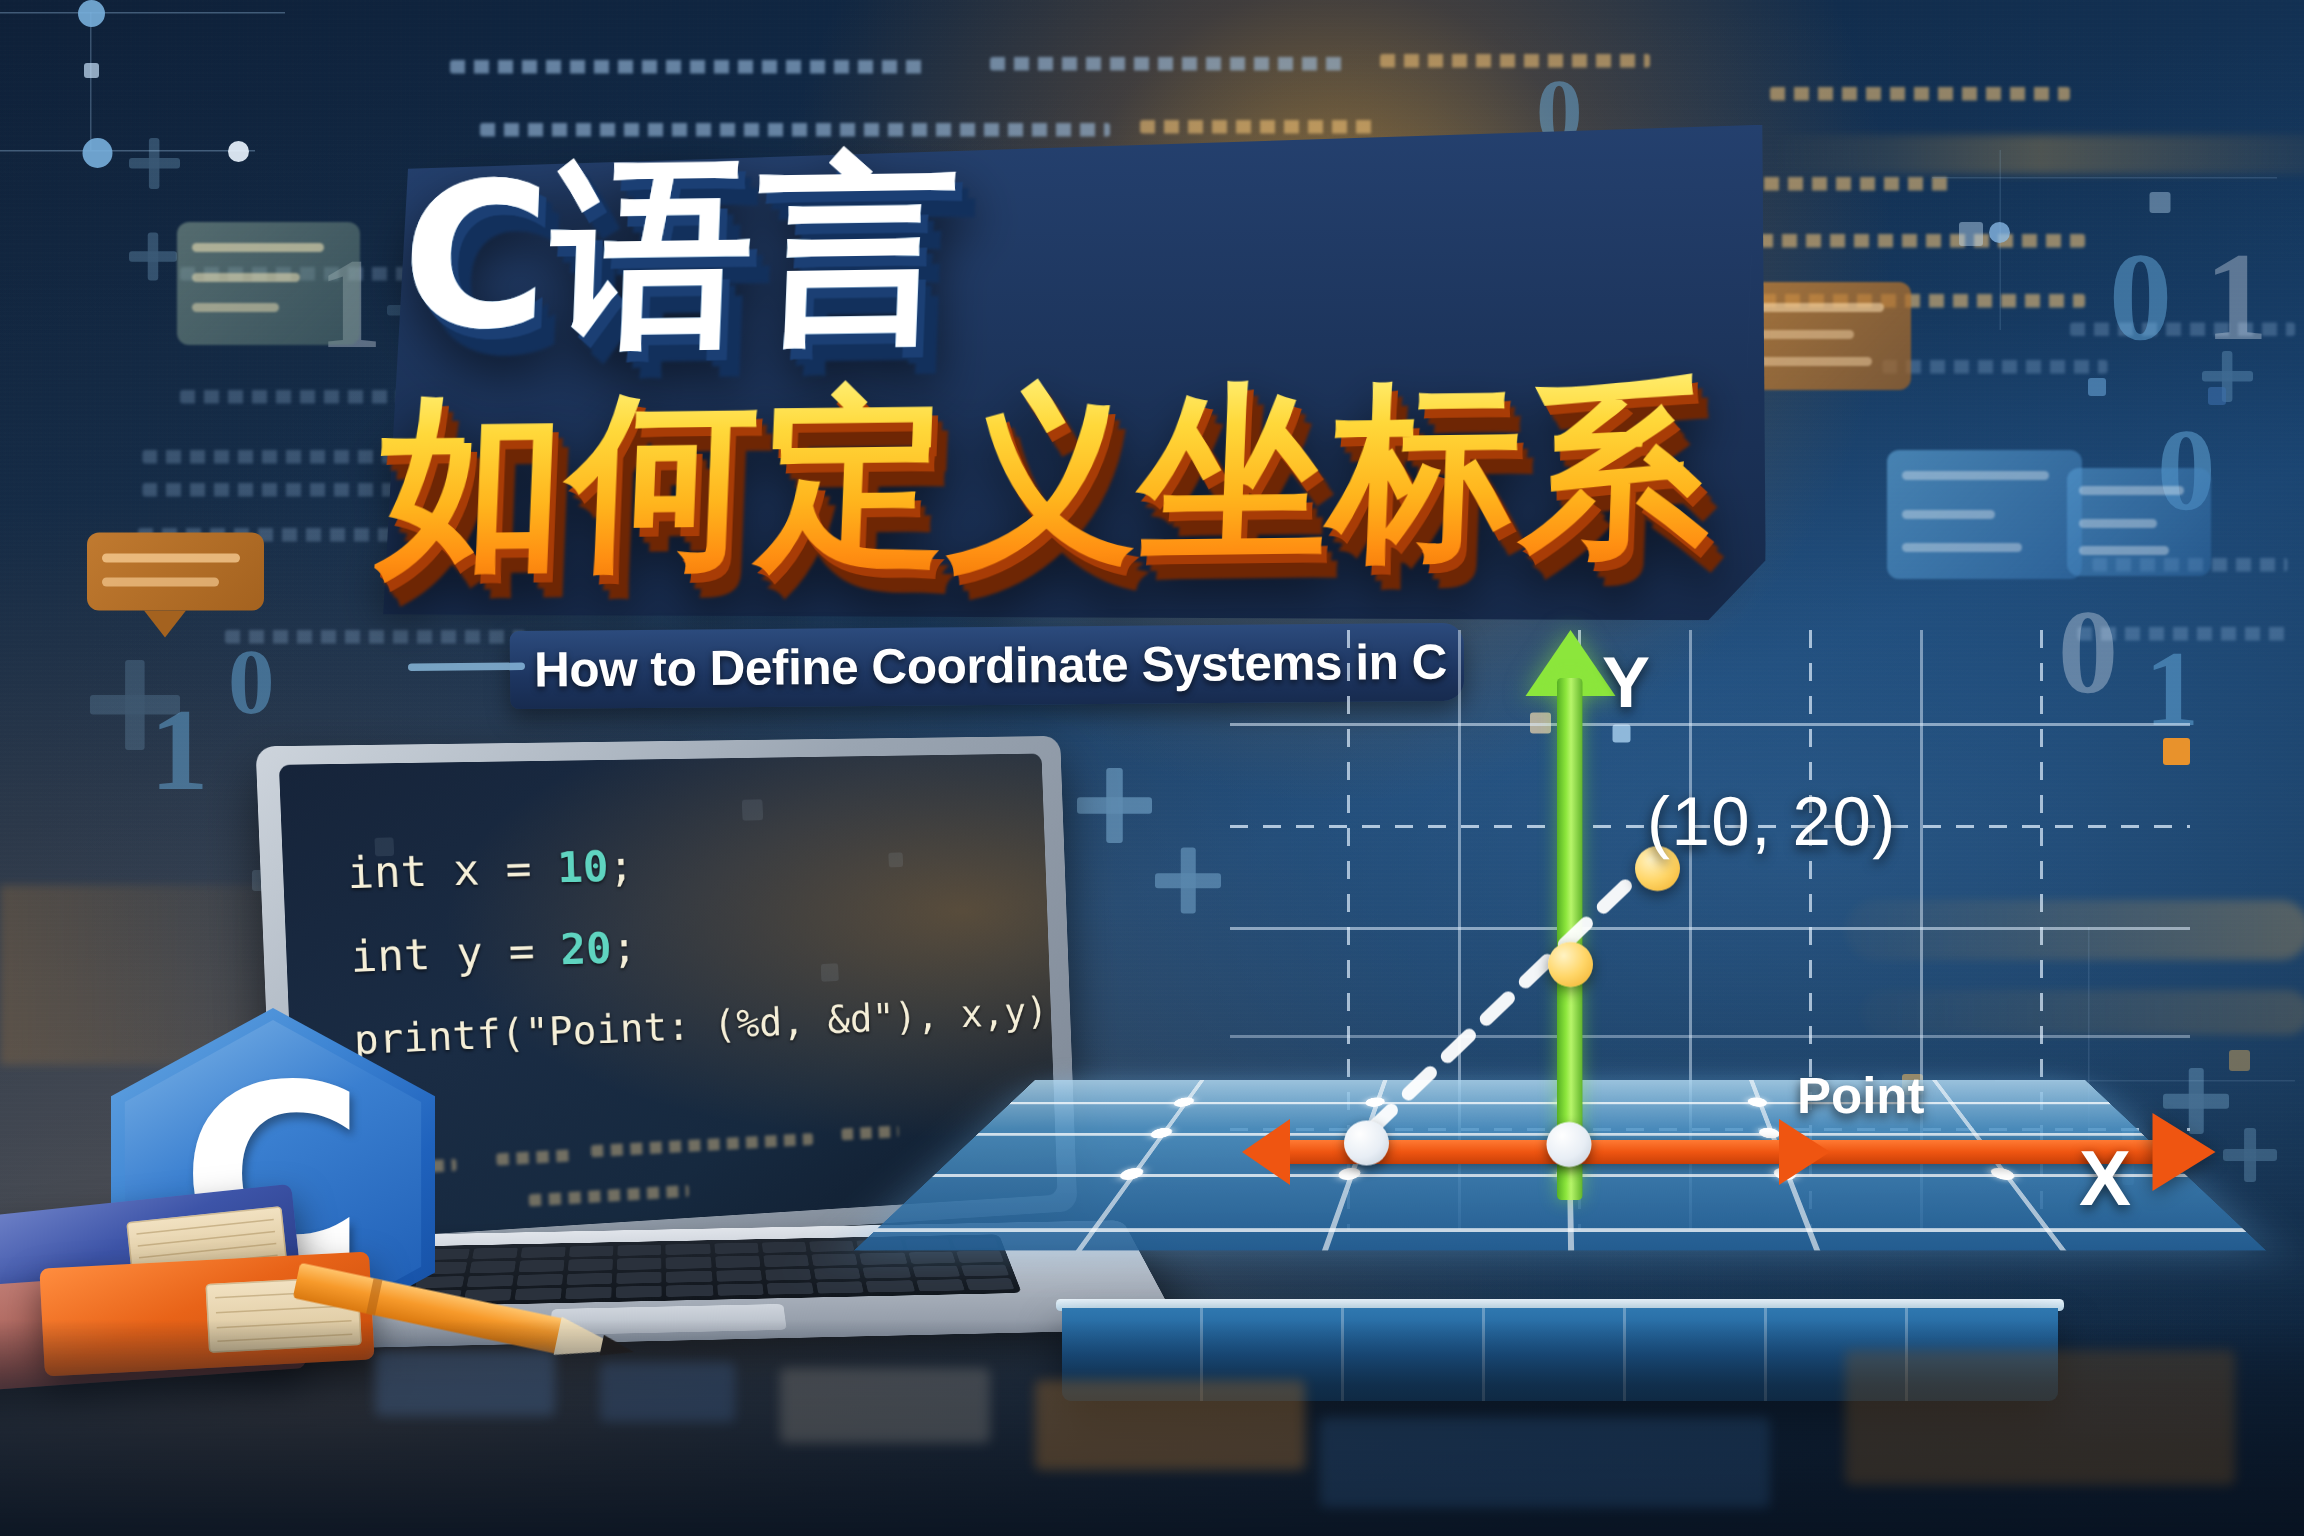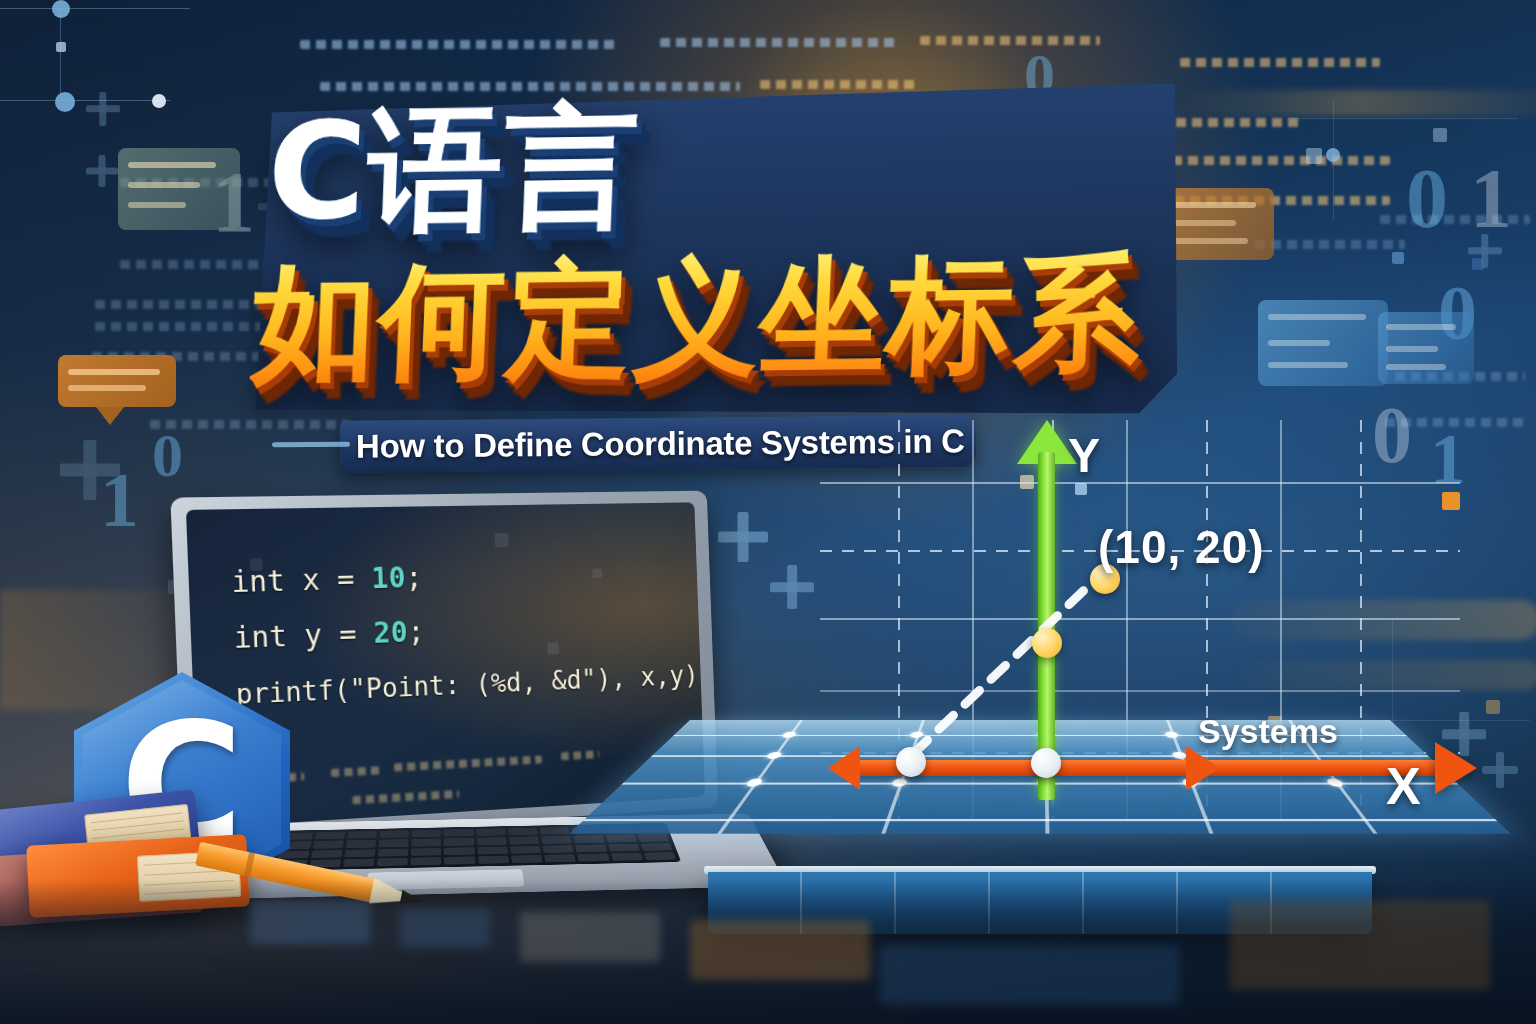--- a/index.html
+++ b/index.html
@@ -247,21 +247,21 @@
 
   
   #dash-line{ position:absolute; left:205px; top:142px; width:250px; height:200px; }
   #dash-line svg{ position:absolute; inset:0; }
   .pt-white{ position:absolute; width:30px;height:30px;border-radius:50%;
     background:radial-gradient(circle at 35% 30%, #ffffff 0%, #e8eef5 55%, #c0ccd8 100%);
     box-shadow:0 3px 8px rgba(0,0,0,.45); }
   .pt-gold{ position:absolute; width:30px;height:30px;border-radius:50%;
     background:radial-gradient(circle at 35% 30%, #fff3c4 0%, #ffd668 50%, #f0ae2a 100%);
     box-shadow:0 3px 9px rgba(0,0,0,.45); }
-  #coord-label{ position:absolute; left:398px; top:100px; font-size:46px; font-weight:700; color:#fff;
+  #coord-label{ position:absolute; left:398px; top:100px; font-size:46px; font-weight:400; color:#fff;
     letter-spacing:1px; text-shadow:0 3px 8px rgba(0,0,0,.65); }
 
   
   #desk{ position:absolute; left:0; top:880px; width:1536px; height:144px;
     background:linear-gradient(180deg, rgba(12,26,44,.0) 0%, rgba(10,22,38,.55) 30%, rgba(8,18,32,.9) 100%); }
   .refl{ position:absolute; border-radius:4px; filter:blur(4px); opacity:.35; }
 </style>
 </head>
 <body>
 
@@ -564,21 +564,21 @@
 
     <div id="y-arrow"></div>
     <div id="y-axis"></div>
     <div id="y-label">Y</div>
 
     <div id="x-axis"></div>
     <div id="x-arrow-left"></div>
     <div id="x-arrow-mid"></div>
     <div id="x-arrow-end"></div>
     <div id="x-label">X</div>
-    <div id="origin-label">Systems</div>
+    <div id="origin-label">Point</div>
 
     <div id="dash-line">
       <svg width="250" height="200" viewBox="0 0 250 200">
         <line x1="8" y1="192" x2="196" y2="12" stroke="#ffffff" stroke-width="9" stroke-linecap="round" stroke-dasharray="20 16" opacity="0.95"></line>
       </svg>
     </div>
 
     <span class="pt-white" style="left:196px; top:327px;"></span>
     <span class="pt-white" style="left:331px; top:328px;"></span>
     <span class="pt-gold" style="left:332px; top:208px;"></span>

